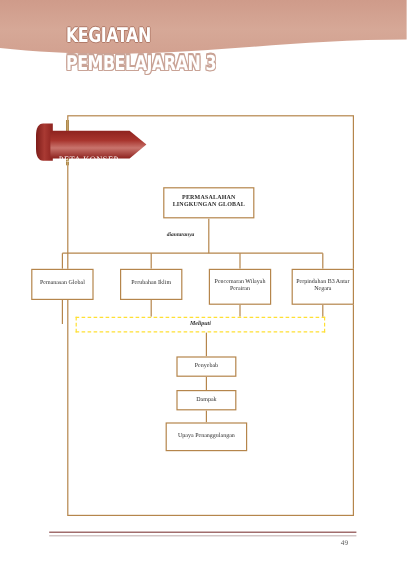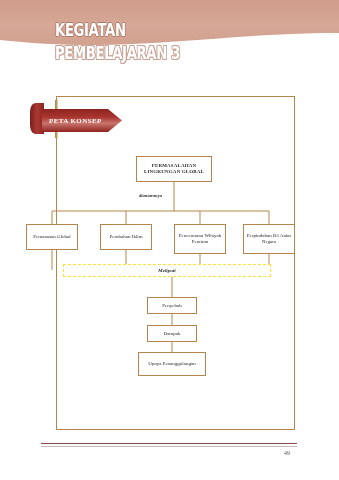--- a/index.html
+++ b/index.html
@@ -92,23 +92,23 @@
     position: absolute;
     left: 30px;
     top: 100px;
     width: 100px;
     height: 38px;
   }
   #peta-konsep-banner svg { display: block; }
   #peta-konsep-label {
     position: absolute;
     left: 49px;
-    top: 117px;
-    font-family: "Liberation Serif", serif;
-    font-weight: bold;
+    top: 129px;
+    font-family: "Liberation Serif", serif;
+    font-weight: normal;
     font-size: 7px;
     letter-spacing: 0.4px;
     color: #ffffff;
     white-space: nowrap;
   }
 
   
   #diagram {
     position: absolute;
     left: 0;

